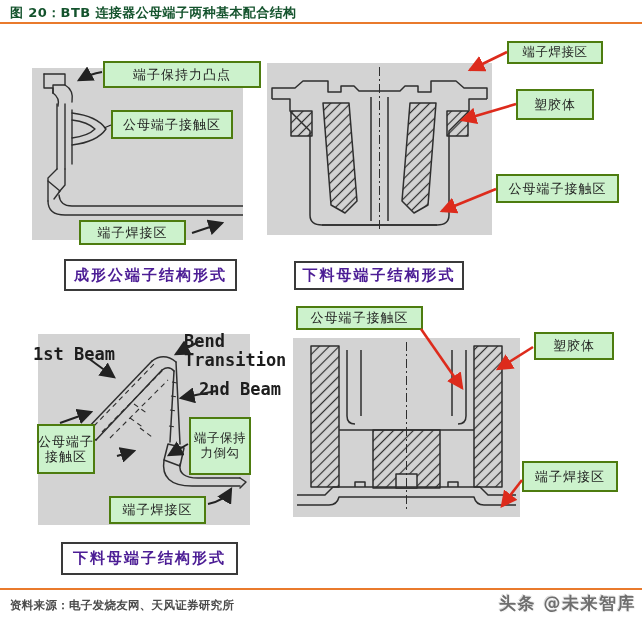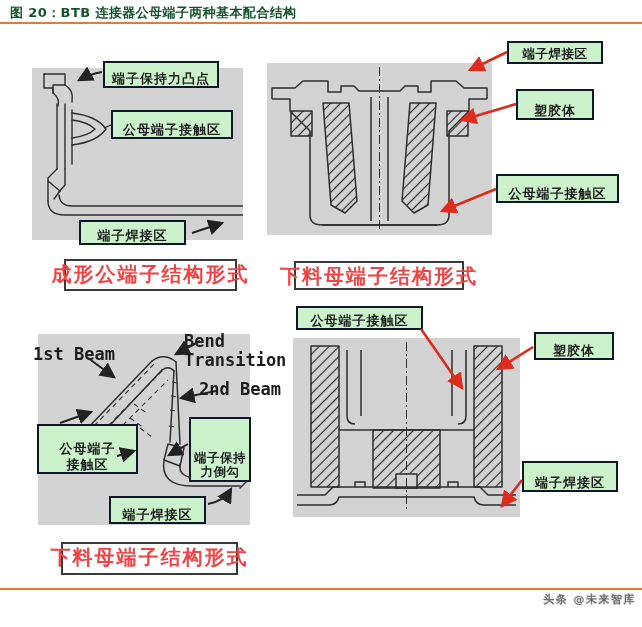--- a/index.html
+++ b/index.html
@@ -7,34 +7,34 @@
   body{font-family:"DejaVu Sans","Liberation Sans",sans-serif}
   .page{position:relative;width:642px;height:627px;background:#fff;overflow:hidden}
 
   .fig-title{position:absolute;left:10px;top:4px;font-size:13px;font-weight:700;color:#14532d;letter-spacing:.4px;white-space:nowrap}
   .rule{position:absolute;left:0;width:642px;height:2px;background:#E97A2C}
   .rule-top{top:22px}
   .rule-bottom{top:588px}
 
   .diagram{position:absolute;background:#D3D3D3}
 
-  .glabel{position:absolute;display:flex;flex-direction:column;align-items:center;justify-content:flex-end;
-          background:#CCF2CC;border:2px solid #0f172a;color:#1f1f1f;font-size:13px;font-weight:700;
+  .glabel{position:absolute;display:flex;flex-direction:column;align-items:center;justify-content:center;
+          background:#CCF2CC;border:2px solid #4d7c0f;color:#1f1f1f;font-size:13px;font-weight:400;
           line-height:1.18;letter-spacing:1px;text-align:center;white-space:nowrap}
   .glabel.sm{font-size:12.5px;letter-spacing:.5px}
 
-  .caption{position:absolute;background:#fff;border:2px solid #3a3a3a;display:flex;justify-content:center;
-           font-size:20px;font-weight:700;color:#ef4444;letter-spacing:2px;white-space:nowrap}
+  .caption{position:absolute;background:#fff;border:2px solid #3a3a3a;display:flex;align-items:center;justify-content:center;
+           font-size:15px;font-weight:700;color:#4c1d95;letter-spacing:2px;white-space:nowrap}
 
   .eng{position:absolute;font-size:17px;font-weight:700;color:#1d1d1d;font-family:"DejaVu Sans Mono","Liberation Mono",monospace;line-height:1.12;white-space:nowrap}
 
   .overlay{position:absolute;left:0;top:0;pointer-events:none}
 
   .source{position:absolute;left:10px;top:598px;font-size:11.5px;font-weight:600;color:#4a4a4a;letter-spacing:.3px}
-  .watermark{position:absolute;right:6px;top:592px;font-size:11px;font-weight:700;color:#6e6e6e;letter-spacing:1.5px;
+  .watermark{position:absolute;right:6px;top:592px;font-size:17px;font-weight:700;color:#6e6e6e;letter-spacing:1.5px;
              text-shadow:1px 1px 0 #f6f6f6,-1px -1px 0 #dcdcdc}
 </style>
 </head>
 <body>
 
 <div class="page">
 
   <div class="fig-title">图 20：BTB 连接器公母端子两种基本配合结构</div>
   <div class="rule rule-top"></div>
 
@@ -49,21 +49,21 @@
       <line x1="40" y1="42" x2="40" y2="96"></line>
       <path d="M40 45 q25 3 34 16 q-9 13 -34 16"></path>
       <path d="M40 52 q16 2 23 9 q-7 7 -23 9"></path>
       <path d="M25 101 l-9 9 v23"></path>
       <path d="M33 101 v16 l-6 7"></path>
       <path d="M16 113 l12 10 l-6 8"></path>
       <path d="M16 133 q0 14 17 14 h178"></path>
       <path d="M27 127 q1 11 13 11 h171"></path>
     </g>
   </svg>
-  <div class="glabel" style="left:103px;top:61px;width:116px;height:27px">
+  <div class="glabel" style="left:103px;top:61px;width:158px;height:27px">
     <span>端子保持力凸点</span>
   </div>
   <div class="glabel" style="left:111px;top:110px;width:122px;height:29px">
     <span>公母端子接触区</span>
   </div>
   <div class="glabel" style="left:79px;top:220px;width:107px;height:25px">
     <span>端子焊接区</span>
   </div>
   <div class="caption" style="left:64px;top:259px;width:173px;height:32px">
     <span>成形公端子结构形式</span>
@@ -129,25 +129,25 @@
         <path d="M132 76 l6 1"></path>
         <path d="M131 92 l6 1"></path>
     </g>
   </svg>
   <div class="eng" style="left:33px;top:345px">1st Beam</div>
   <div class="eng" style="left:184px;top:332px">
     <span style="display:block">Bend</span>
     <span style="display:block">Transition</span>
   </div>
   <div class="eng" style="left:199px;top:380px">2nd Beam</div>
-  <div class="glabel" style="left:37px;top:424px;width:101px;height:50px">
+  <div class="glabel" style="left:37px;top:424px;width:58px;height:50px">
     <span>公母端子</span>
     <span>接触区</span>
   </div>
-  <div class="glabel sm" style="left:189px;top:417px;width:62px;height:65px">
+  <div class="glabel sm" style="left:189px;top:417px;width:62px;height:58px">
     <span>端子保持</span>
     <span>力倒勾</span>
   </div>
   <div class="glabel" style="left:109px;top:496px;width:97px;height:28px">
     <span>端子焊接区</span>
   </div>
   <div class="caption" style="left:61px;top:542px;width:177px;height:33px">
     <span>下料母端子结构形式</span>
   </div>
 
@@ -209,15 +209,16 @@
       <path d="M507 52 L470 70" marker-end="url(#ar)"></path>
       <path d="M516 104 L462 120" marker-end="url(#ar)"></path>
       <path d="M496 189 L442 211" marker-end="url(#ar)"></path>
       <path d="M421 329 L462 388" marker-end="url(#ar)"></path>
       <path d="M533 347 L498 369" marker-end="url(#ar)"></path>
       <path d="M522 480 L502 506" marker-end="url(#ar)"></path>
     </g>
   </svg>
 
   <div class="rule rule-bottom"></div>
+  <div class="source">资料来源：电子发烧友网、天风证券研究所</div>
   <div class="watermark">头条 @未来智库</div>
 
 </div>
 
 </body></html>

